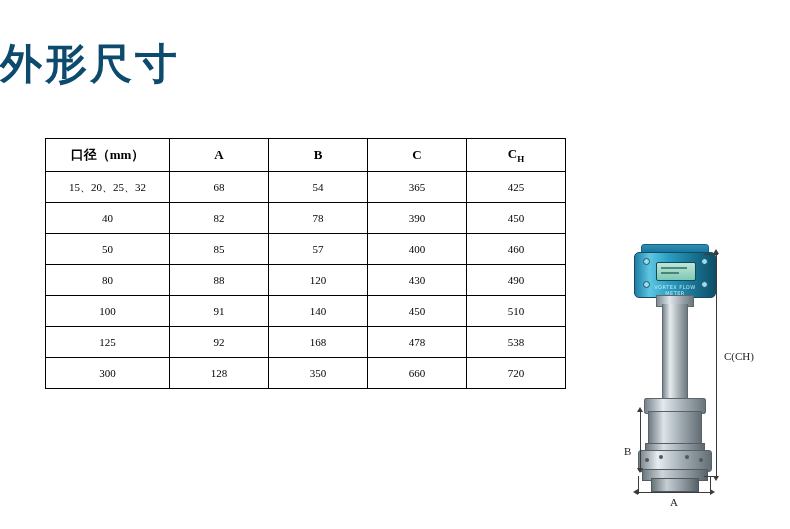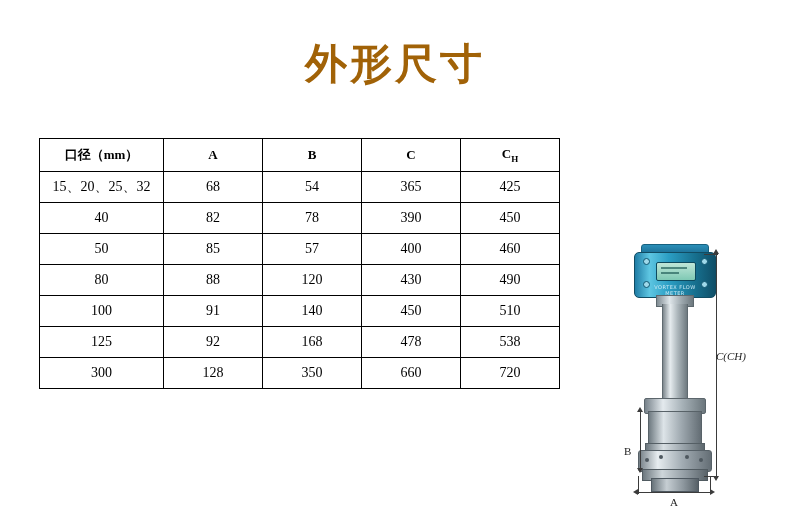--- a/index.html
+++ b/index.html
@@ -17,41 +17,41 @@
   #page {
     position: relative;
     width: 790px;
     height: 529px;
   }
   #title {
     position: absolute;
     top: 36px;
     left: 0;
     width: 790px;
-    text-align: center;
+    text-align: left;
     font-family: "DejaVu Sans", "Liberation Sans", sans-serif;
     font-size: 42px;
     font-weight: bold;
-    color: #a16207;
+    color: #0c4a6e;
     letter-spacing: 3px;
   }
   #dim-table {
     position: absolute;
-    left: 39px;
+    left: 45px;
     top: 138px;
     width: 521px;
     border-collapse: collapse;
     table-layout: fixed;
   }
   #dim-table td, #dim-table th {
     border: 1px solid #000000;
     height: 30px;
     text-align: center;
     vertical-align: middle;
-    font-size: 14px;
+    font-size: 11px;
     color: #000000;
     font-weight: normal;
     font-family: "Liberation Serif", "DejaVu Serif", serif;
     padding: 0;
   }
   #dim-table thead td {
     font-weight: bold;
     font-size: 13px;
     height: 32px;
   }
@@ -246,21 +246,21 @@
     border-top: 3px solid transparent;
     border-bottom: 3px solid transparent;
     border-left: 5px solid #3b3b3b;
   }
   .dim-label {
     position: absolute;
     font-size: 11px;
     color: #1d1d1d;
     font-family: "Liberation Serif", "DejaVu Serif", serif;
   }
-  #label-cch { left: 112px; top: 120px; font-style: italic; }
+  #label-cch { left: 120px; top: 120px; }
   #label-b { left: 20px; top: 215px; }
   #label-a { left: 66px; top: 266px; }
 </style>
 </head>
 <body>
 
 <div id="page">
 
   <div id="title">外形尺寸</div>
 

